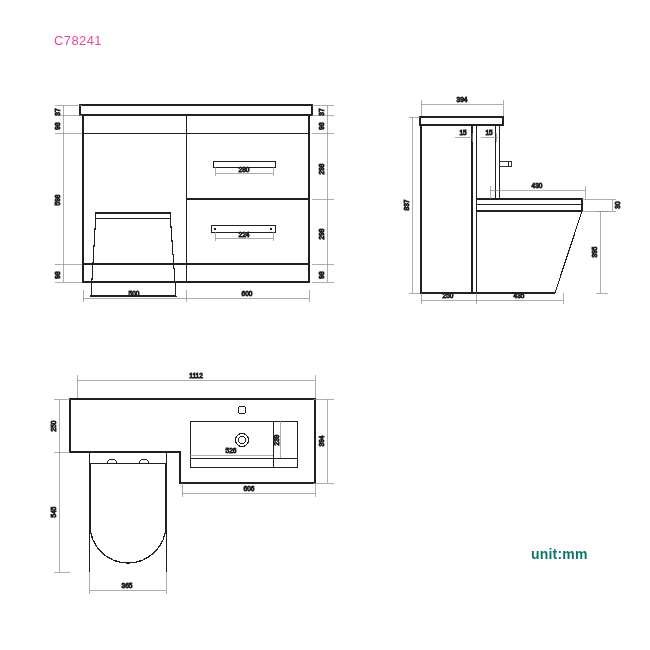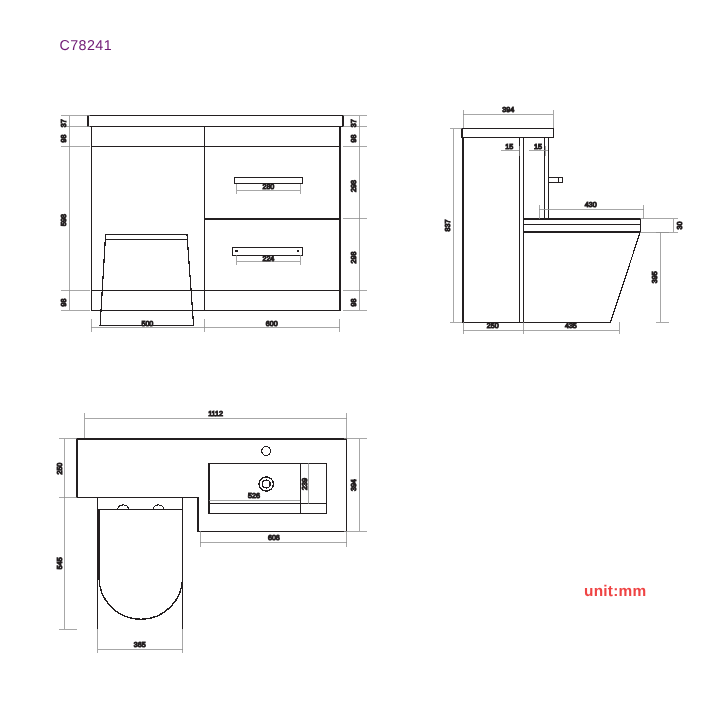--- a/index.html
+++ b/index.html
@@ -21,31 +21,31 @@
     top: 0;
     width: 650px;
     height: 650px;
   }
   .part-code {
     position: absolute;
     left: 54px;
     top: 33px;
     font-size: 13px;
     letter-spacing: 0.4px;
-    color: #701a75;
+    color: #ec4899;
     white-space: nowrap;
   }
   .unit-note {
     position: absolute;
     left: 531px;
-    top: 529px;
+    top: 546px;
     font-size: 14px;
     font-weight: bold;
     letter-spacing: 0.2px;
-    color: #ef4444;
+    color: #0f766e;
     white-space: nowrap;
   }
   svg { display: block; }
   text {
     font-family: "Liberation Sans", sans-serif;
     fill: #5a5a5a;
   }
 </style>
 </head>
 <body>

